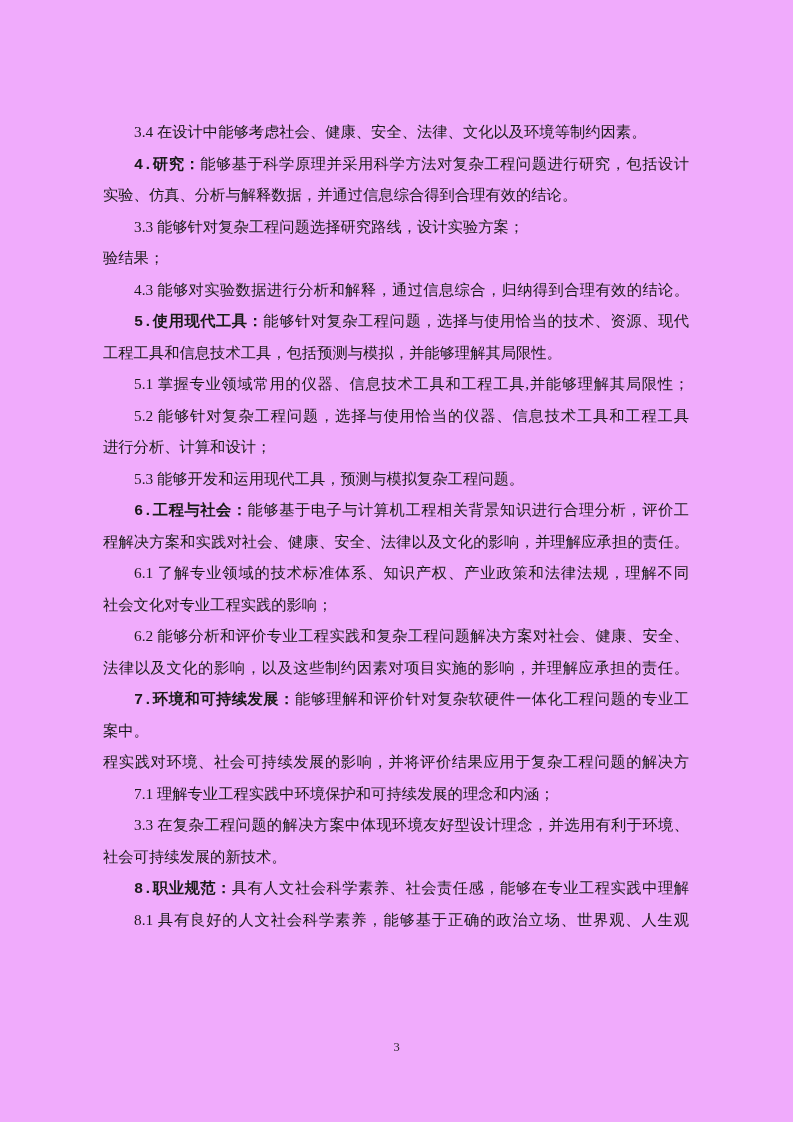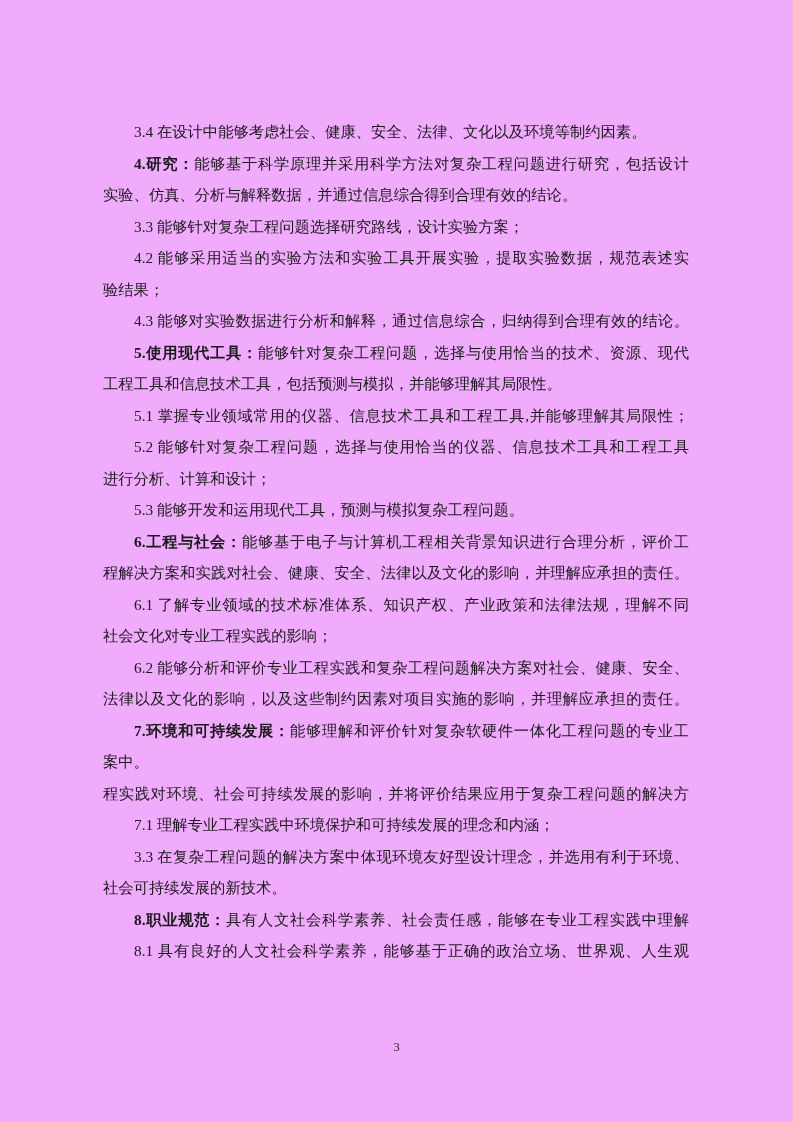--- a/index.html
+++ b/index.html
@@ -32,21 +32,21 @@
     white-space: normal;
   }
   .line.first { text-indent: 31px; }
   .line.fill {
     text-align: justify;
     text-align-last: justify;
     text-justify: inter-character;
   }
   .line strong {
     font-weight: 700;
-    font-family: Liberation Serif, serif;
+    font-family: Liberation Mono, monospace;
   }
   .footer {
     position: absolute;
     top: 1038px;
     left: 0;
     width: 793px;
     text-align: center;
     font-size: 12.5px;
     line-height: 18px;
     color: #222;
@@ -61,21 +61,20 @@
         <div class="line first">3.4 在设计中能够考虑社会、健康、安全、法律、文化以及环境等制约因素。</div>
       </div>
       <div class="para">
         <div class="line first fill"><strong>4.研究：</strong>能够基于科学原理并采用科学方法对复杂工程问题进行研究，包括设计</div>
         <div class="line">实验、仿真、分析与解释数据，并通过信息综合得到合理有效的结论。</div>
       </div>
       <div class="para">
         <div class="line first">3.3 能够针对复杂工程问题选择研究路线，设计实验方案；</div>
       </div>
       <div class="para">
-        <div class="line first fill">4.2 能够采用适当的实验方法和实验工具开展实验，提取实验数据，规范表述实</div>
         <div class="line">验结果；</div>
       </div>
       <div class="para">
         <div class="line first fill">4.3 能够对实验数据进行分析和解释，通过信息综合，归纳得到合理有效的结论。</div>
       </div>
       <div class="para">
         <div class="line first fill"><strong>5.使用现代工具：</strong>能够针对复杂工程问题，选择与使用恰当的技术、资源、现代</div>
         <div class="line">工程工具和信息技术工具，包括预测与模拟，并能够理解其局限性。</div>
       </div>
       <div class="para">

